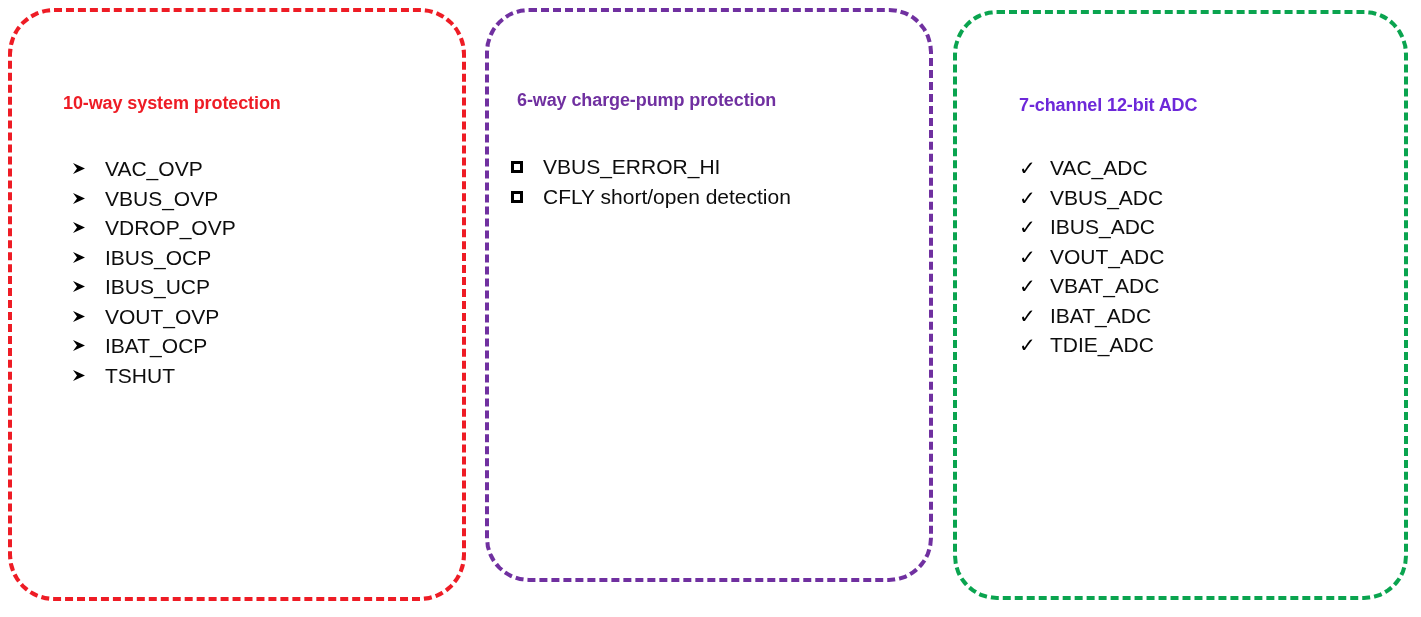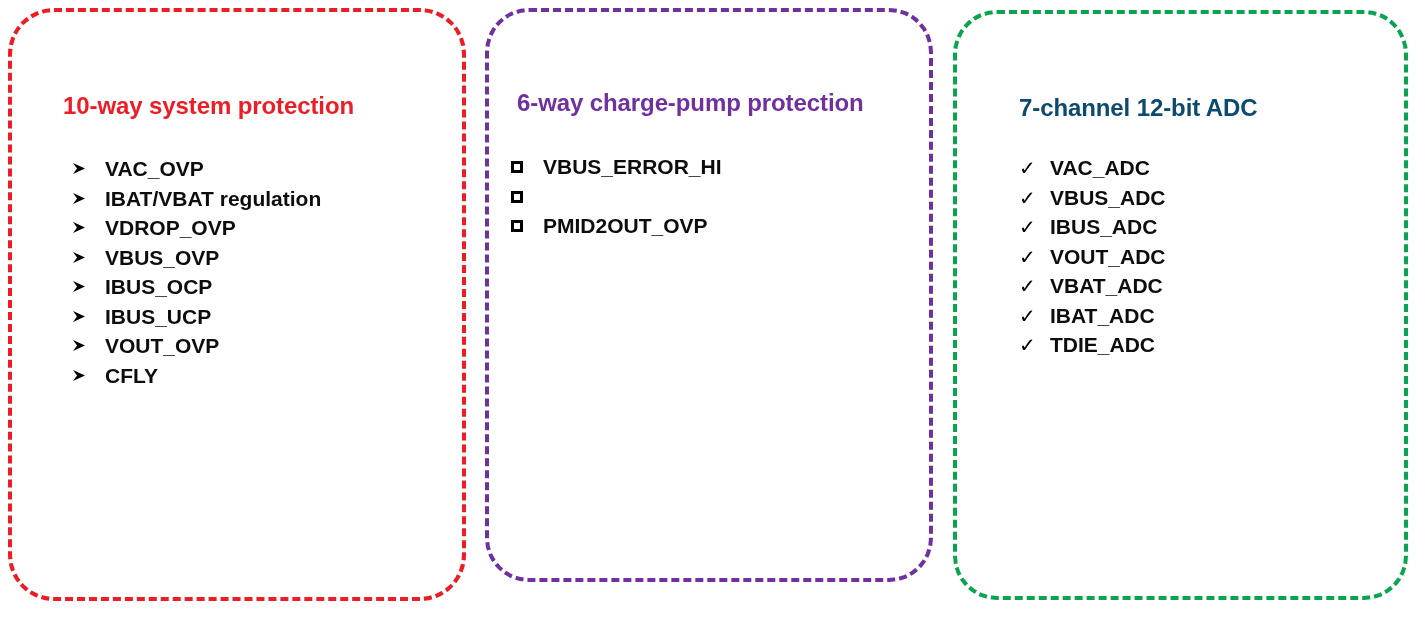--- a/index.html
+++ b/index.html
@@ -54,29 +54,29 @@
     top: 10px;
     width: 455px;
     height: 590px;
     border-color: #0aa44f;
     border-radius: 44px;
   }
 
   
   .panel-title {
     position: absolute;
-    font-size: 24px;
+    font-size: 18px;
     font-weight: bold;
     letter-spacing: -0.1px;
     white-space: nowrap;
     line-height: 1;
   }
   .title-1 { left: 51px;  top: 82px; color: #ee1c25; }
   .title-2 { left: 28px;  top: 79px; color: #7030a0; }
-  .title-3 { left: 62px;  top: 82px; color: #0c4a6e; }
+  .title-3 { left: 62px;  top: 82px; color: #6d28d9; }
 
   
   .bullet-list {
     position: absolute;
     margin: 0;
     padding: 0;
     list-style: none;
   }
   .list-1 { left: 60px; top: 141px; }
   .list-2 { left: 22px; top: 140px; }
@@ -124,21 +124,20 @@
 
   
   .glyph-check {
     width: 31px;
     font-size: 20px;
     font-family: "DejaVu Sans", sans-serif;
   }
 
   .bullet-label {
     display: inline-block;
-    font-weight: bold;
   }
 </style>
 </head>
 <body>
 
 <div class="slide">
 
   <div class="panel panel-1">
     <div class="panel-title title-1">10-way system protection</div>
 
@@ -150,44 +149,36 @@
             </svg>
         </span>
         <span class="bullet-label">VAC_OVP</span>
       </li>
       <li class="bullet-item">
         <span class="bullet-glyph glyph-arrow">
           <svg width="16" height="13" viewBox="0 0 16 13">
               <path d="M1 1 L13 6.5 L1 12 L5 6.5 Z" fill="#000"></path>
             </svg>
         </span>
-        <span class="bullet-label">IBAT/VBAT regulation</span>
+        <span class="bullet-label">VBUS_OVP</span>
       </li>
       <li class="bullet-item">
         <span class="bullet-glyph glyph-arrow">
           <svg width="16" height="13" viewBox="0 0 16 13">
               <path d="M1 1 L13 6.5 L1 12 L5 6.5 Z" fill="#000"></path>
             </svg>
         </span>
         <span class="bullet-label">VDROP_OVP</span>
       </li>
       <li class="bullet-item">
         <span class="bullet-glyph glyph-arrow">
           <svg width="16" height="13" viewBox="0 0 16 13">
               <path d="M1 1 L13 6.5 L1 12 L5 6.5 Z" fill="#000"></path>
             </svg>
         </span>
-        <span class="bullet-label">VBUS_OVP</span>
-      </li>
-      <li class="bullet-item">
-        <span class="bullet-glyph glyph-arrow">
-          <svg width="16" height="13" viewBox="0 0 16 13">
-              <path d="M1 1 L13 6.5 L1 12 L5 6.5 Z" fill="#000"></path>
-            </svg>
-        </span>
         <span class="bullet-label">IBUS_OCP</span>
       </li>
       <li class="bullet-item">
         <span class="bullet-glyph glyph-arrow">
           <svg width="16" height="13" viewBox="0 0 16 13">
               <path d="M1 1 L13 6.5 L1 12 L5 6.5 Z" fill="#000"></path>
             </svg>
         </span>
         <span class="bullet-label">IBUS_UCP</span>
       </li>
@@ -198,39 +189,44 @@
             </svg>
         </span>
         <span class="bullet-label">VOUT_OVP</span>
       </li>
       <li class="bullet-item">
         <span class="bullet-glyph glyph-arrow">
           <svg width="16" height="13" viewBox="0 0 16 13">
               <path d="M1 1 L13 6.5 L1 12 L5 6.5 Z" fill="#000"></path>
             </svg>
         </span>
-        <span class="bullet-label">CFLY</span>
+        <span class="bullet-label">IBAT_OCP</span>
+      </li>
+      <li class="bullet-item">
+        <span class="bullet-glyph glyph-arrow">
+          <svg width="16" height="13" viewBox="0 0 16 13">
+              <path d="M1 1 L13 6.5 L1 12 L5 6.5 Z" fill="#000"></path>
+            </svg>
+        </span>
+        <span class="bullet-label">TSHUT</span>
       </li>
     </ul>
   </div>
 
   <div class="panel panel-2">
     <div class="panel-title title-2">6-way charge-pump protection</div>
 
     <ul class="bullet-list list-2">
       <li class="bullet-item">
         <span class="bullet-glyph glyph-square"><span class="sq"></span></span>
         <span class="bullet-label">VBUS_ERROR_HI</span>
       </li>
       <li class="bullet-item">
         <span class="bullet-glyph glyph-square"><span class="sq"></span></span>
-      </li>
-      <li class="bullet-item">
-        <span class="bullet-glyph glyph-square"><span class="sq"></span></span>
-        <span class="bullet-label">PMID2OUT_OVP</span>
+        <span class="bullet-label">CFLY short/open detection</span>
       </li>
     </ul>
   </div>
 
   <div class="panel panel-3">
     <div class="panel-title title-3">7-channel 12-bit ADC</div>
 
     <ul class="bullet-list list-3">
       <li class="bullet-item">
         <span class="bullet-glyph glyph-check">✓</span>

